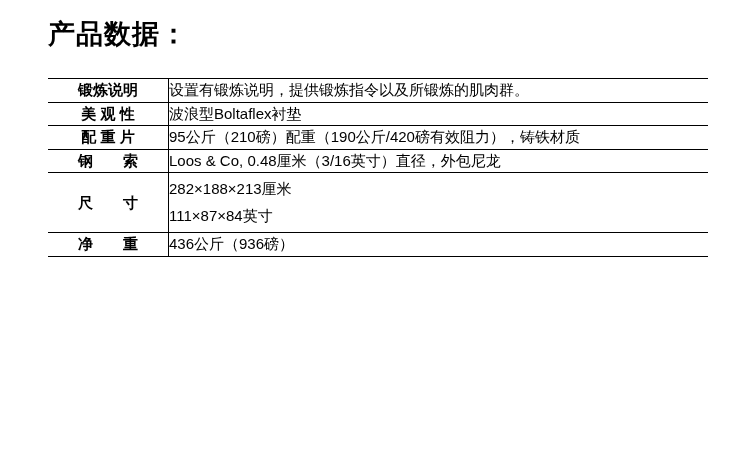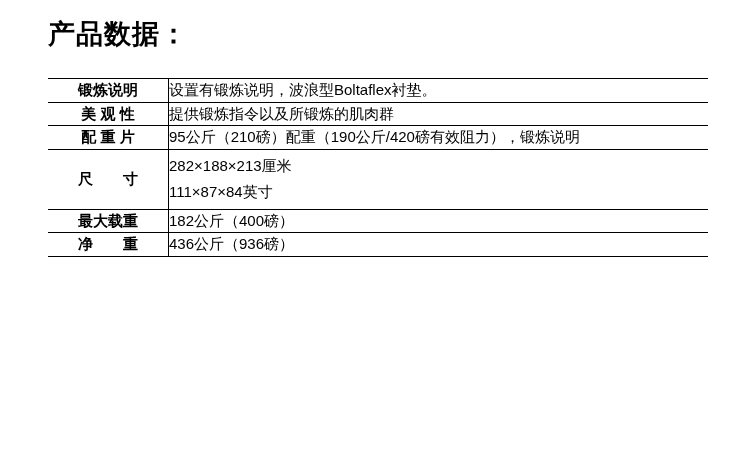--- a/index.html
+++ b/index.html
@@ -78,46 +78,46 @@
 </head>
 <body>
 
 <div class="page">
   <h1 class="title">产品数据：</h1>
   <table class="spec">
     <tbody>
         <tr class="first">
           <td class="label">锻炼说明</td>
           <td class="value">
-            <span class="value-line">设置有锻炼说明，波浪型Boltaflex衬垫。</span>
+            <span class="value-line">设置有锻炼说明，提供锻炼指令以及所锻炼的肌肉群。</span>
           </td>
         </tr>
         <tr>
           <td class="label spread">美 观 性</td>
           <td class="value">
-            <span class="value-line">提供锻炼指令以及所锻炼的肌肉群</span>
+            <span class="value-line">波浪型Boltaflex衬垫</span>
           </td>
         </tr>
         <tr>
           <td class="label spread">配 重 片</td>
           <td class="value">
-            <span class="value-line">95公斤（210磅）配重（190公斤/420磅有效阻力），锻炼说明</span>
+            <span class="value-line">95公斤（210磅）配重（190公斤/420磅有效阻力），铸铁材质</span>
+          </td>
+        </tr>
+        <tr>
+          <td class="label spread">钢　　索</td>
+          <td class="value">
+            <span class="value-line">Loos &amp; Co, 0.48厘米（3/16英寸）直径，外包尼龙</span>
           </td>
         </tr>
         <tr class=" tall">
           <td class="label spread">尺　　寸</td>
           <td class="value">
             <span class="value-line">282×188×213厘米</span>
             <span class="value-line">111×87×84英寸</span>
-          </td>
-        </tr>
-        <tr>
-          <td class="label">最大载重</td>
-          <td class="value">
-            <span class="value-line">182公斤（400磅）</span>
           </td>
         </tr>
         <tr>
           <td class="label spread">净　　重</td>
           <td class="value">
             <span class="value-line">436公斤（936磅）</span>
           </td>
         </tr>
       </tbody>
   </table>

